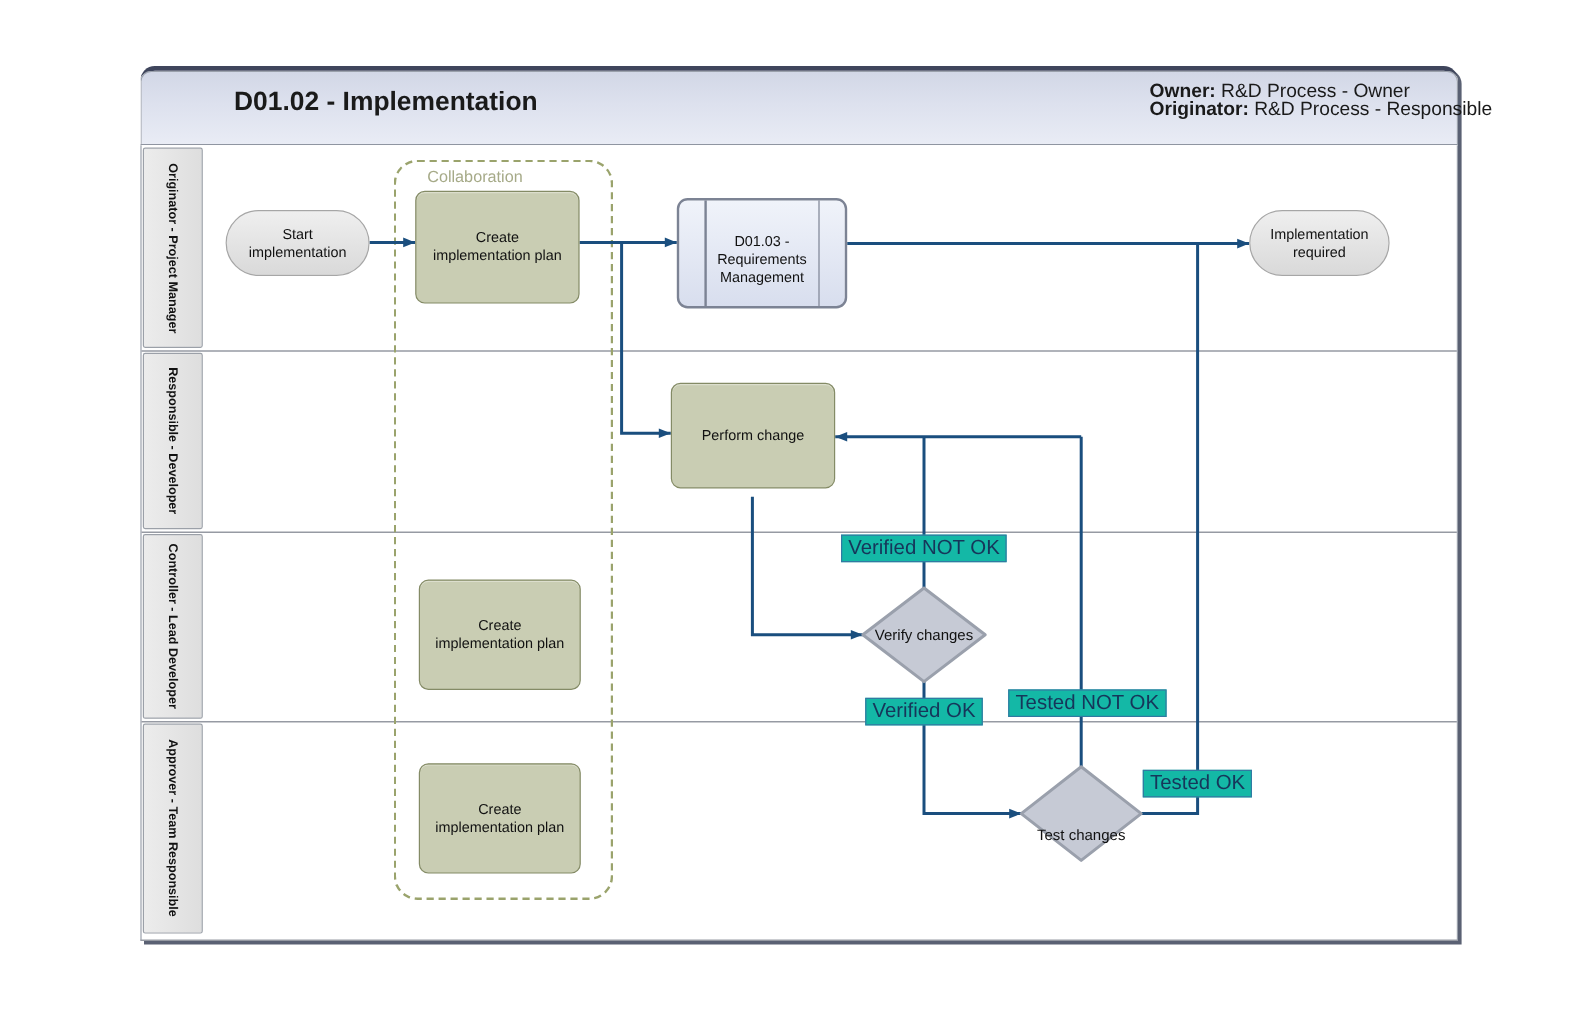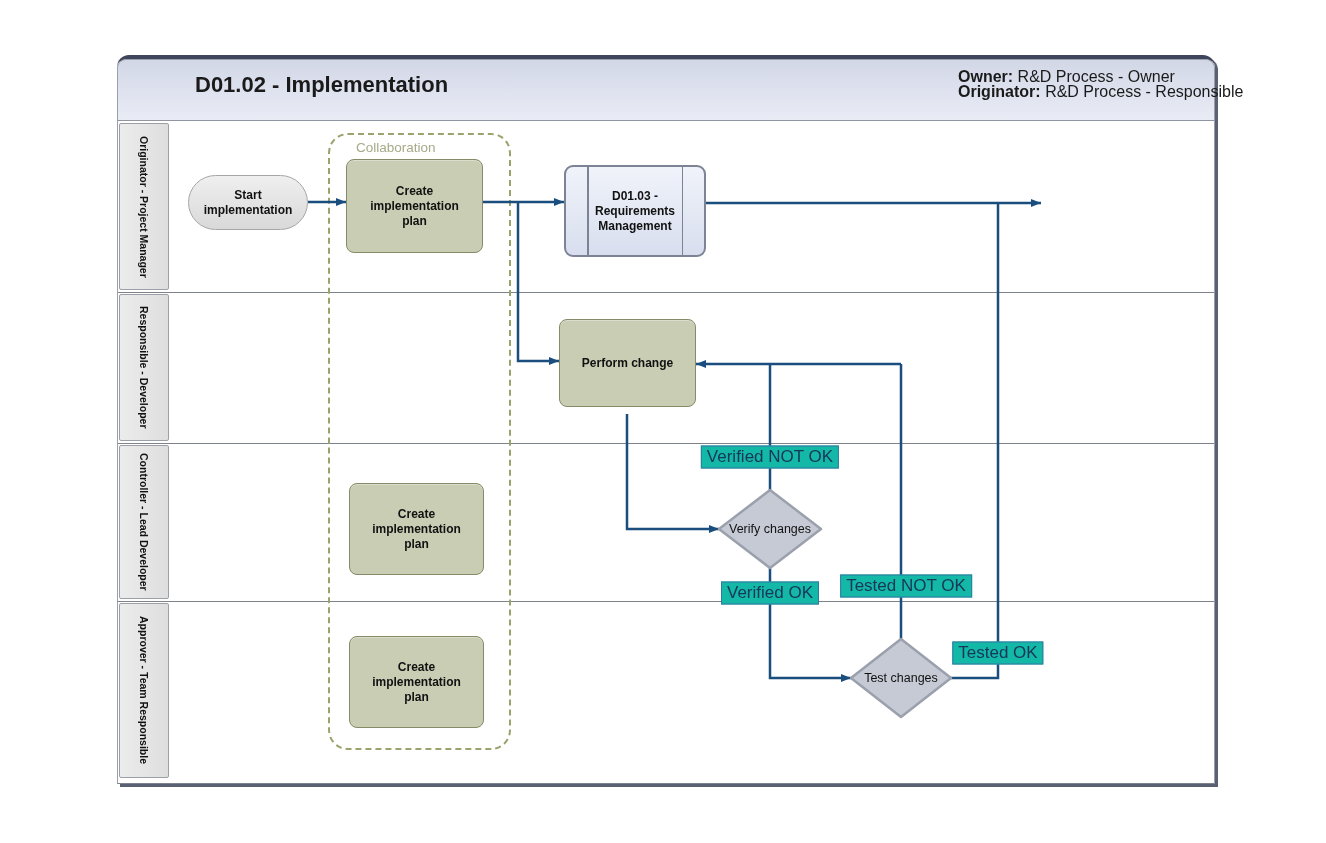--- a/index.html
+++ b/index.html
@@ -24,27 +24,27 @@
     display:flex;align-items:center;justify-content:center;}
   .rail-cell span{writing-mode:vertical-rl;font-size:10.5px;font-weight:bold;white-space:nowrap;color:#111;}
   
   .content{position:absolute;left:55px;top:0;width:1041px;height:661px;}
   svg.wires{position:absolute;left:0;top:0;pointer-events:none;}
   .edge{fill:none;stroke:var(--connector,#1a4e7e);stroke-width:2.5;}
   marker path{fill:var(--connector,#1a4e7e);}
   .gateway{fill:var(--gateway-fill,#c6cad5);stroke:var(--gateway-border,#9aa0ac);stroke-width:2.5;stroke-linejoin:round;pointer-events:auto;}
   
   .node{position:absolute;display:flex;align-items:center;justify-content:center;
-    text-align:center;font-size:12px;font-weight:bold;line-height:1.25;box-sizing:border-box;color:#111;}
+    text-align:center;font-size:12px;font-weight:normal;line-height:1.25;box-sizing:border-box;color:#111;}
   .event{background:linear-gradient(180deg,#efefef, #d9d9d9);border:1.5px solid var(--event-border,#a6a6a6);
     border-radius:28px;padding:0 12px;}
   .task{background:var(--task-fill,#c9cdb3);border:1.5px solid var(--task-border,#848b66);
     border-radius:8px;padding:0 10px;box-shadow:inset 0 1px 0 rgba(255,255,255,.35);}
   .subproc{background:linear-gradient(180deg,#f0f3fa,var(--subprocess-fill,#d8deee));
-    border:2px solid var(--subprocess-border,#7c8394);border-radius:9px;padding:16px 28px;}
+    border:2px solid var(--subprocess-border,#7c8394);border-radius:9px;padding:16px 28px;align-items:flex-end;}
   .subproc .vline{position:absolute;top:0;bottom:0;width:1.5px;background:var(--subprocess-border,#7c8394);}
   .subproc .vline.l{left:21px;} .subproc .vline.r{right:21px;}
   .gw-label{position:absolute;width:110px;height:26px;display:flex;align-items:center;justify-content:center;
     font-size:12.5px;font-weight:normal;transform:translate(-50%,-50%);pointer-events:none;color:#111;}
   
   .group{position:absolute;border:2px dashed var(--group-border,#9aa36c);border-radius:20px;box-sizing:border-box;}
   .group-label{position:absolute;left:26px;top:5px;font-size:13.5px;color:#a6aa88;}
   
   .edge-label{position:absolute;transform:translate(-50%,-50%);background:#14b8a6;
     border:1.5px solid var(--label-border,#3279a2);color:var(--label-text,#16365a);
@@ -115,35 +115,38 @@
       <div class="node task" style="left:173px;top:38px;width:137px;height:94px">
         <span>Create implementation plan</span>
       </div>
 
       <div class="node subproc" style="left:391px;top:44px;width:142px;height:92px">
         <div class="vline l"></div>
         <div class="vline r"></div>
         <span>D01.03 - Requirements Management</span>
       </div>
 
+      <div class="node event" style="left:868px;top:54px;width:117px;height:55px">
+        <span>Implementation required</span>
+      </div>
 
       <div class="node task" style="left:386px;top:198px;width:137px;height:88px">
         <span>Perform change</span>
       </div>
 
       <div class="node task" style="left:176px;top:362px;width:135px;height:92px">
         <span>Create implementation plan</span>
       </div>
 
       <div class="node task" style="left:176px;top:515px;width:135px;height:92px">
         <span>Create implementation plan</span>
       </div>
 
       <div class="gw-label" style="left:597px;top:408px">Verify changes</div>
-      <div class="gw-label" style="left:728px;top:557px">Test changes</div>
+      <div class="gw-label" style="left:728px;top:575px">Test changes</div>
 
       <div class="edge-label" style="left:597px;top:336px">Verified NOT OK</div>
       <div class="edge-label" style="left:597px;top:472px">Verified OK</div>
       <div class="edge-label" style="left:733px;top:465px">Tested NOT OK</div>
       <div class="edge-label" style="left:825px;top:532px">Tested OK</div>
 
     </div>
   </div>
 </div>
 

